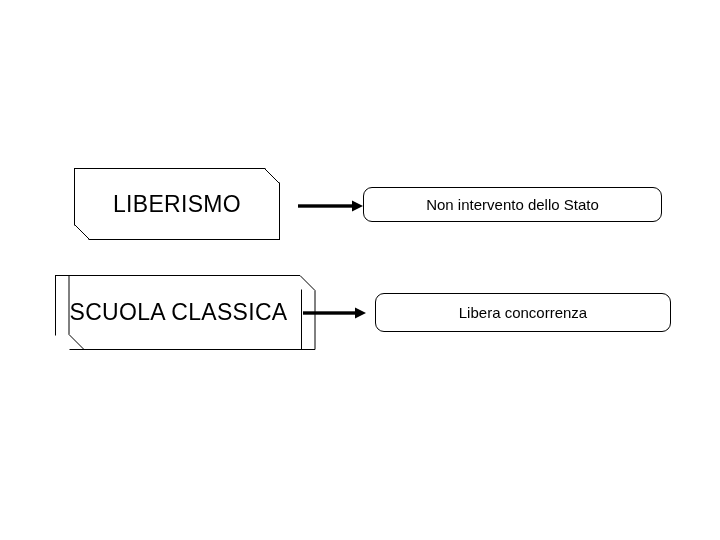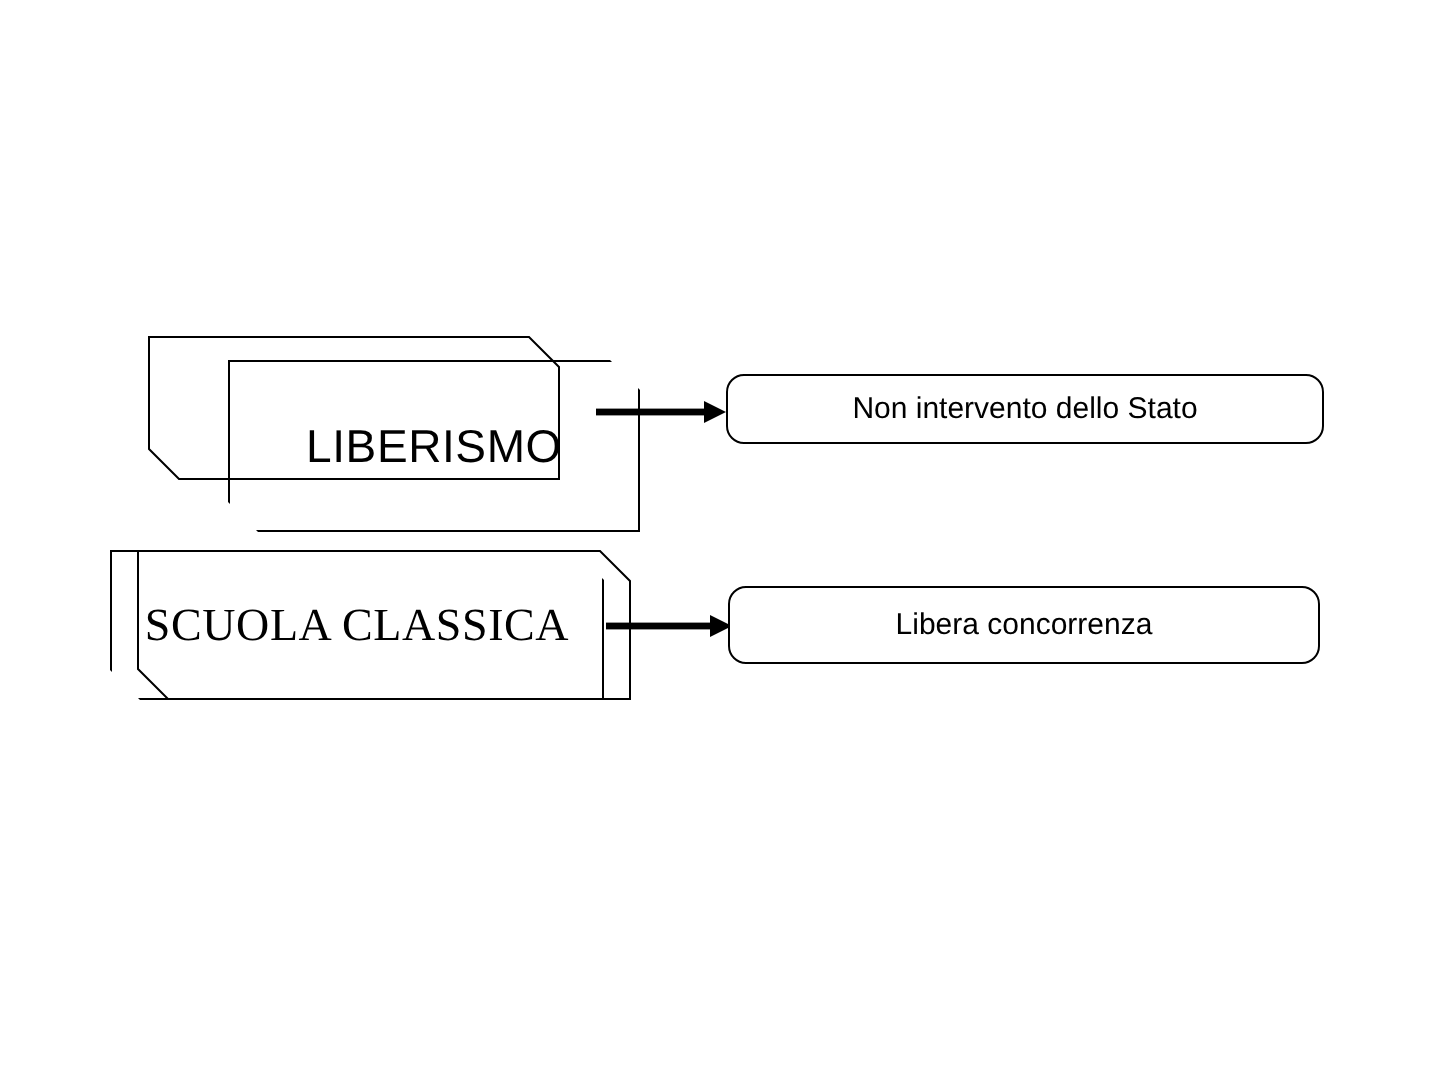--- a/index.html
+++ b/index.html
@@ -82,48 +82,48 @@
     position: absolute;
     height: 16px;
   }
 </style>
 </head>
 <body>
 
 <div id="canvas">
 
   <div class="shape-wrap" id="wrap-0" style="left: 74px; top: 168px; width: 206px; height: 72px;">
-    <div class="tag-shape" id="tag-0" style="left: 0px; top: 12px; width: 206px; height: 86px; margin-left: 40px;">
+    <div class="tag-shape" id="tag-0" style="left: 0px; top: 0px; width: 206px; height: 72px;">
       <span class="tag-label" style="font-size: 23px;">LIBERISMO</span>
     </div>
     <svg class="tag-outline" id="outline-0" viewBox="0 0 206 72" width="206" height="72">
         <polygon points="0.5,0.5 190.5,0.5 205.5,15.5 205.5,71.5 15.5,71.5 0.5,56.5" fill="none" stroke="#000000" stroke-width="1"></polygon>
       </svg>
   </div>
 
   <svg class="arrow" id="arrow-0" viewBox="0 0 65 16" width="65" height="16" style="left: 298px; top: 198px; width: 65px;">
       <rect x="0" y="6.3" width="54" height="3.4" fill="#000000"></rect>
       <polygon points="54,2.5 65,8 54,13.5" fill="#000000"></polygon>
     </svg>
 
   <div class="round-box" id="box-0" style="left: 363px; top: 187px; width: 299px; height: 35px; align-items: center;">
     <span class="box-label" style="font-size: 15px;">Non intervento dello Stato</span>
   </div>
 
-  <div class="shape-wrap" id="wrap-1" style="left: 55px; top: 275px; width: 274px; height: 75px; font-family: Liberation Serif, serif;">
+  <div class="shape-wrap" id="wrap-1" style="left: 55px; top: 275px; width: 274px; height: 75px;">
     <div class="tag-shape" id="tag-1" style="left: 0px; top: 0px; width: 247px; height: 75px;">
       <span class="tag-label" style="font-size: 23px;">SCUOLA CLASSICA</span>
     </div>
     <svg class="tag-outline" id="outline-1" viewBox="0 0 247 75" width="247" height="75">
         <polygon points="0.5,0.5 231.5,0.5 246.5,15.5 246.5,74.5 15.5,74.5 0.5,59.5" fill="none" stroke="#000000" stroke-width="1"></polygon>
       </svg>
   </div>
 
   <svg class="arrow" id="arrow-1" viewBox="0 0 63 16" width="63" height="16" style="left: 303px; top: 305px; width: 63px;">
       <rect x="0" y="6.3" width="52" height="3.4" fill="#000000"></rect>
       <polygon points="52,2.5 63,8 52,13.5" fill="#000000"></polygon>
     </svg>
 
-  <div class="round-box" id="box-1" style="left: 364px; top: 293px; width: 296px; height: 39px;">
+  <div class="round-box" id="box-1" style="left: 375px; top: 293px; width: 296px; height: 39px;">
     <span class="box-label" style="font-size: 15px;">Libera concorrenza</span>
   </div>
 
 </div>
 
 </body></html>

